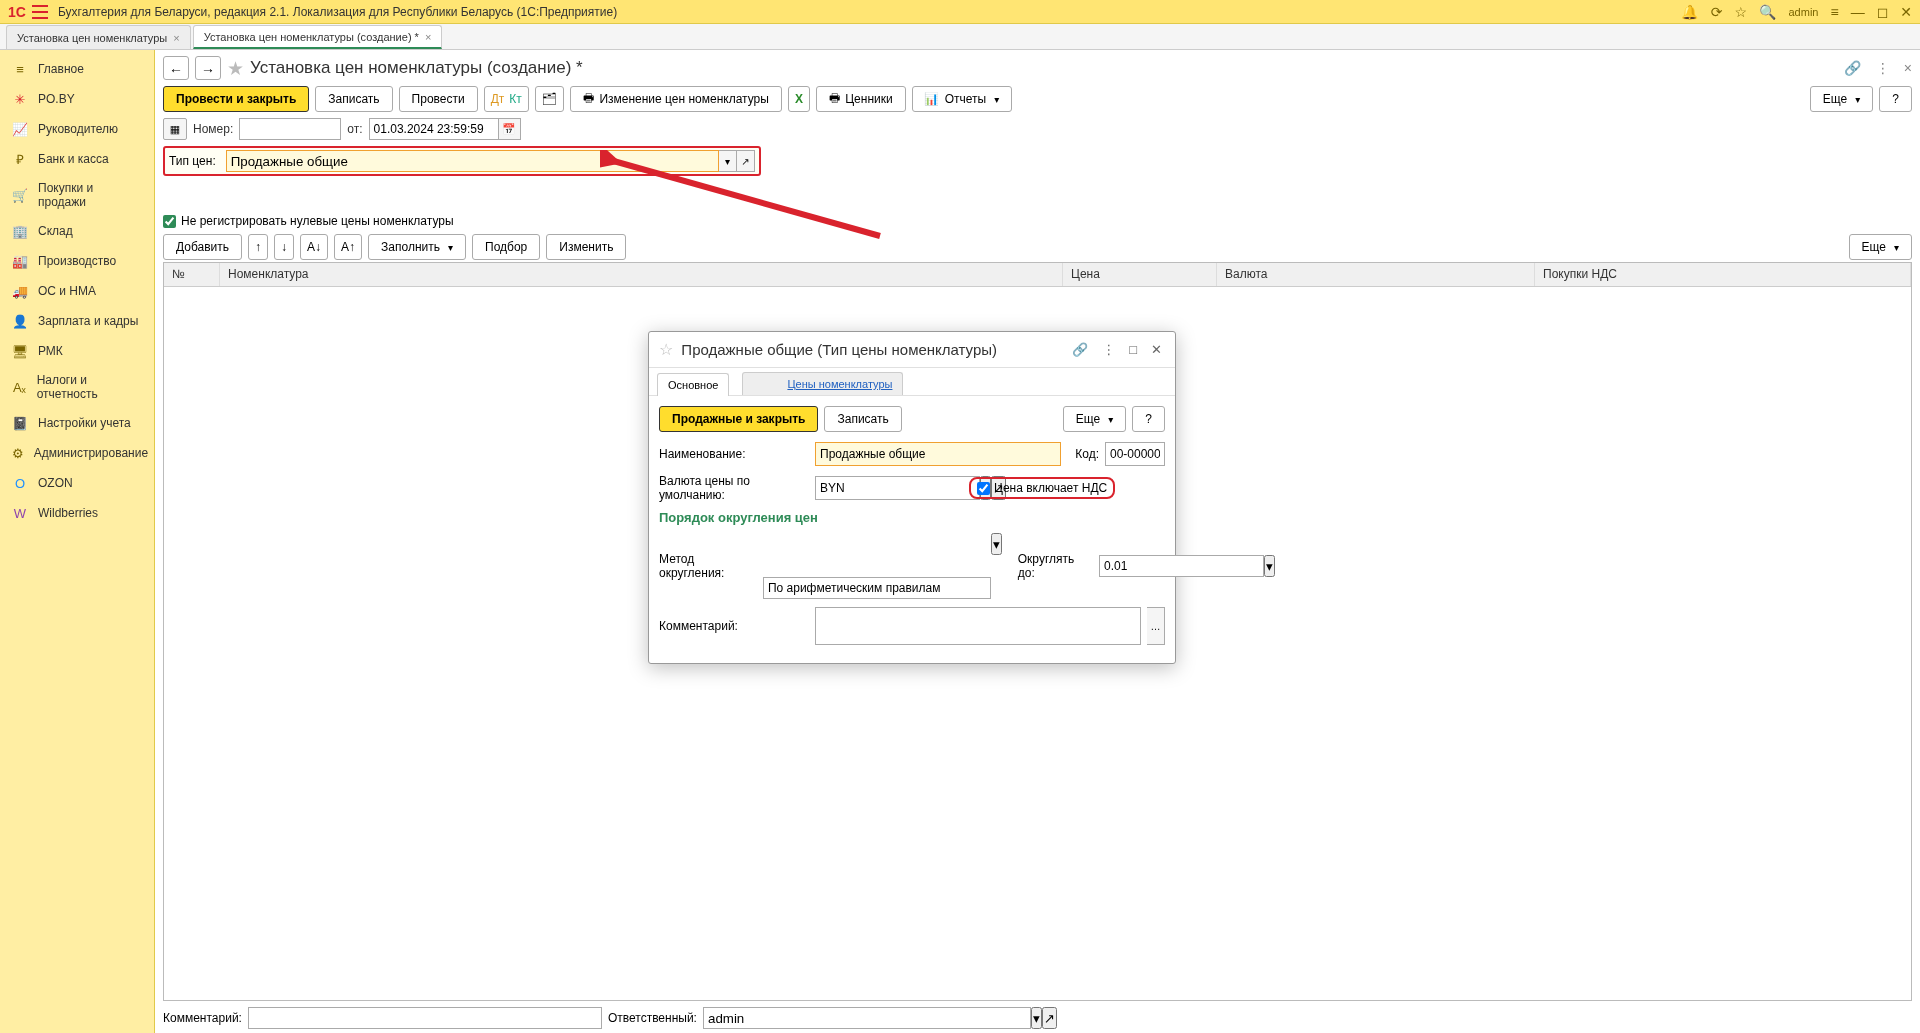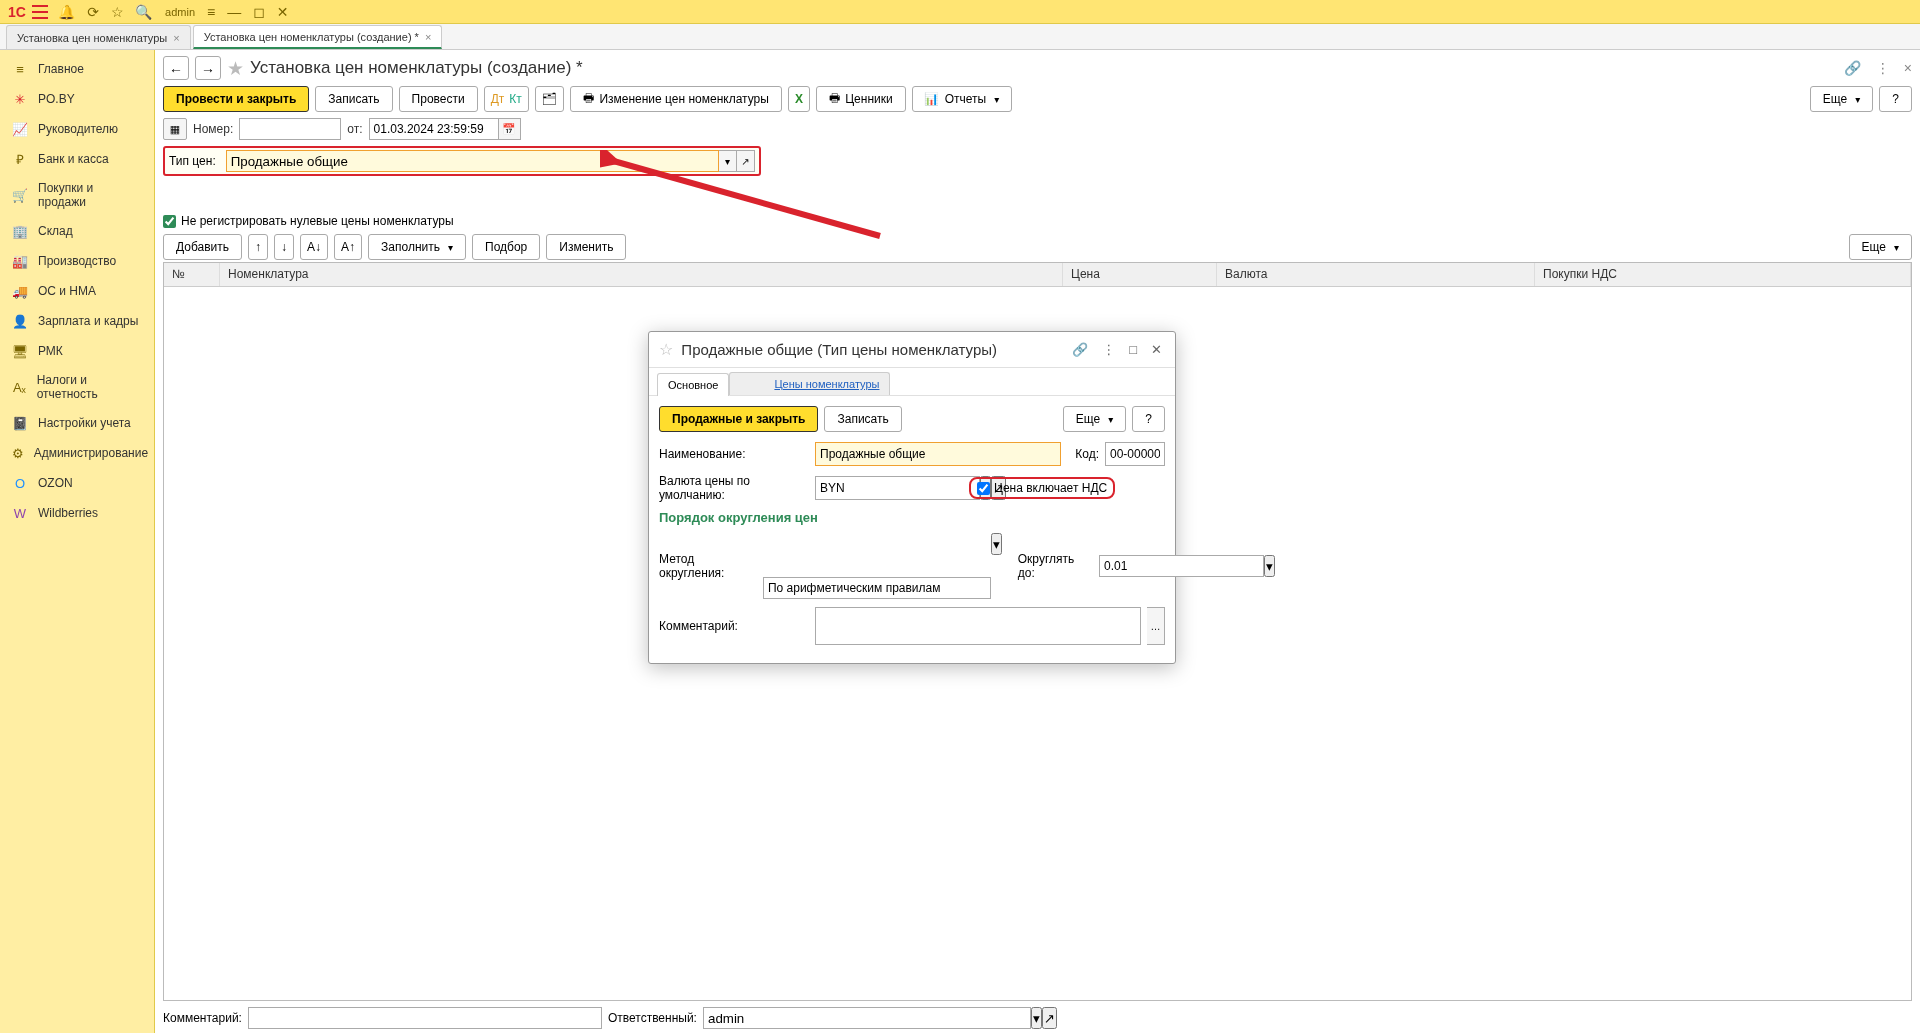--- a/index.html
+++ b/index.html
@@ -91,21 +91,21 @@
 
 
 .arrow-anno { position: absolute; left: 445px; top: 100px; pointer-events: none; }
 
 
 .dialog-overlay { position: absolute; left: 493px; top: 281px; width: 528px; background: #fff; border: 1px solid #999; box-shadow: 0 4px 20px rgba(0,0,0,0.25); border-radius: 3px; }
 .dialog-hdr { display: flex; align-items: center; gap: 8px; padding: 8px 10px; border-bottom: 1px solid #e0e0e0; }
 .dialog-hdr .star { font-size: 16px; }
 .dialog-hdr .dlg-title { font-size: 15px; flex: 1; color: #333; }
 .dialog-hdr .dlg-ico { font-size: 13px; color: #666; cursor: pointer; padding: 0 3px; }
-.dlg-tabs { display: flex; padding: 4px 8px 0 8px; gap: 0; border-bottom: 1px solid #e0e0e0; }
+.dlg-tabs { display: flex; padding: 4px 8px 0 8px; gap: 13px; border-bottom: 1px solid #e0e0e0; }
 .dlg-tab { padding: 5px 10px; border: 1px solid #ccc; border-bottom: none; background: #eee; border-radius: 3px 3px 0 0; font-size: 11px; cursor: pointer; }
 .dlg-tab.active { background: #fff; position: relative; top: 1px; }
 .dlg-tab a { color: #2060c0; text-decoration: underline; margin-left: 34px; }
 .dlg-body { padding: 10px; }
 .dlg-cmd { display: flex; align-items: center; gap: 6px; margin-bottom: 10px; }
 .dlg-cmd .spacer { flex: 1; }
 .dlg-row { display: flex; align-items: center; gap: 6px; margin-bottom: 8px; font-size: 12px; }
 .dlg-row label { width: 150px; }
 .dlg-row .inp.name { flex: 1; border: 1px solid #f0a030; background: #fffadc; height: 24px; }
 .dlg-row .code-lbl { margin-left: 8px; }
@@ -125,20 +125,21 @@
 </head>
 <body>
 
 <div class="title-bar">
   <span class="logo">1C</span>
   <span class="burger">
       <span></span>
       <span></span>
       <span></span>
     </span>
+  <span class="app-title">Бухгалтерия для Беларуси, редакция 2.1. Локализация для Республики Беларусь   (1С:Предприятие)</span>
   <div class="sys-icons">
     <span>🔔</span>
     <span>⟳</span>
     <span>☆</span>
     <span>🔍</span>
     <span class="username">admin</span>
     <span>≡</span>
     <span>—</span>
     <span>◻</span>
     <span>✕</span>

